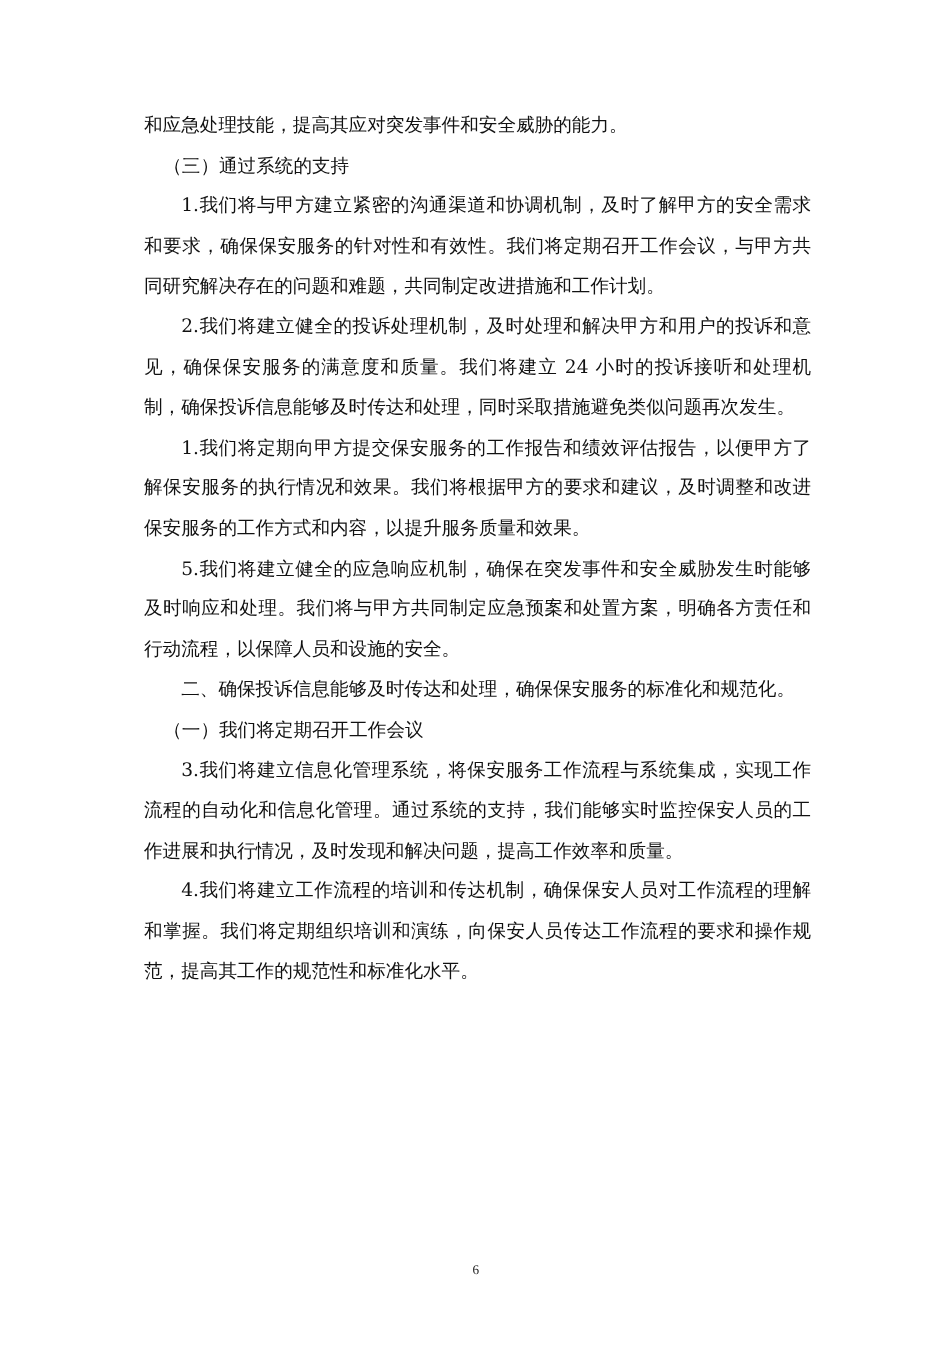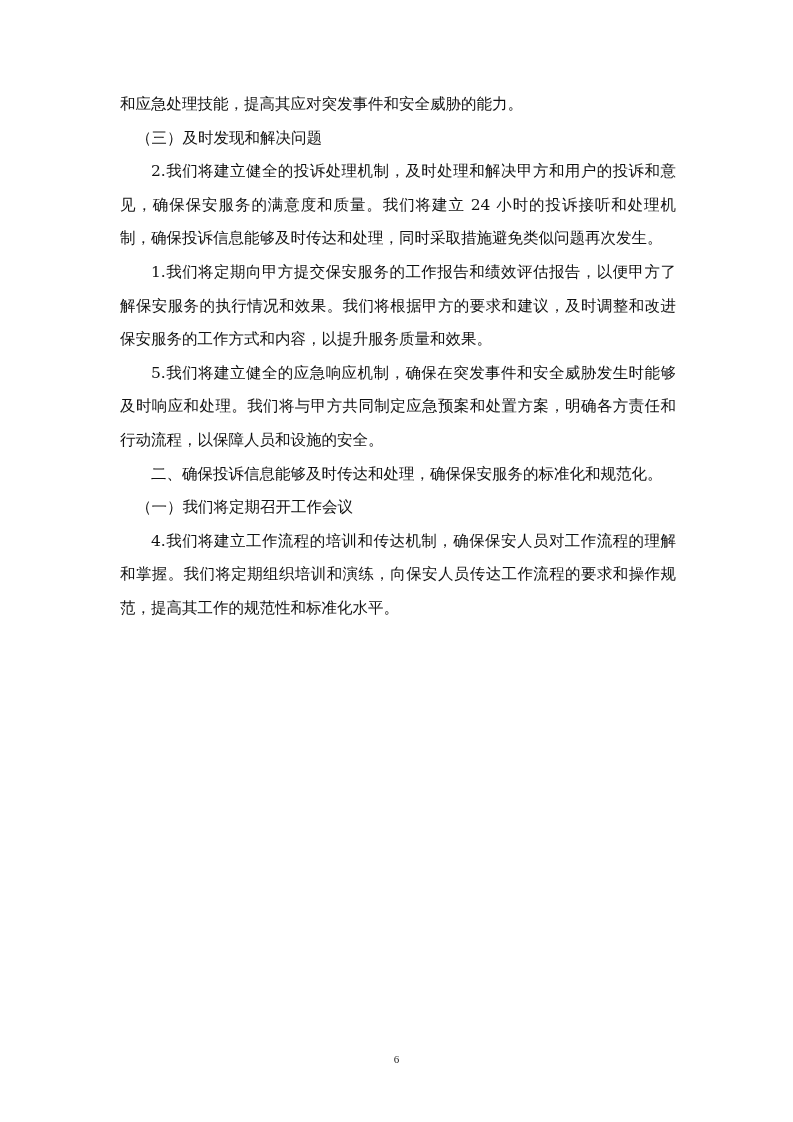--- a/index.html
+++ b/index.html
@@ -21,22 +21,24 @@
       position: absolute; left: 0; width: 793px; top: 1053px; text-align: center;
       font-family: "Liberation Serif", serif; font-size: 11px; color: #222;
     }
   </style>
 </head>
 <body>
 
 <div class="page">
   <div class="content">
     <p class="para">和应急处理技能，提高其应对突发事件和安全威胁的能力。</p>
-    <p class="para heading-paren">（三）及时发现和解决问题</p>
+    <p class="para heading-paren">（三）通过系统的支持</p>
+    <p class="para indent">1.我们将与甲方建立紧密的沟通渠道和协调机制，及时了解甲方的安全需求和要求，确保保安服务的针对性和有效性。我们将定期召开工作会议，与甲方共同研究解决存在的问题和难题，共同制定改进措施和工作计划。</p>
     <p class="para indent">2.我们将建立健全的投诉处理机制，及时处理和解决甲方和用户的投诉和意见，确保保安服务的满意度和质量。我们将建立 24 小时的投诉接听和处理机制，确保投诉信息能够及时传达和处理，同时采取措施避免类似问题再次发生。</p>
     <p class="para indent">1.我们将定期向甲方提交保安服务的工作报告和绩效评估报告，以便甲方了解保安服务的执行情况和效果。我们将根据甲方的要求和建议，及时调整和改进保安服务的工作方式和内容，以提升服务质量和效果。</p>
     <p class="para indent">5.我们将建立健全的应急响应机制，确保在突发事件和安全威胁发生时能够及时响应和处理。我们将与甲方共同制定应急预案和处置方案，明确各方责任和行动流程，以保障人员和设施的安全。</p>
     <p class="para indent">二、确保投诉信息能够及时传达和处理，确保保安服务的标准化和规范化。</p>
     <p class="para heading-paren">（一）我们将定期召开工作会议</p>
+    <p class="para indent">3.我们将建立信息化管理系统，将保安服务工作流程与系统集成，实现工作流程的自动化和信息化管理。通过系统的支持，我们能够实时监控保安人员的工作进展和执行情况，及时发现和解决问题，提高工作效率和质量。</p>
     <p class="para indent">4.我们将建立工作流程的培训和传达机制，确保保安人员对工作流程的理解和掌握。我们将定期组织培训和演练，向保安人员传达工作流程的要求和操作规范，提高其工作的规范性和标准化水平。</p>
   </div>
   <div class="page-number">6</div>
 </div>
 
 </body></html>

